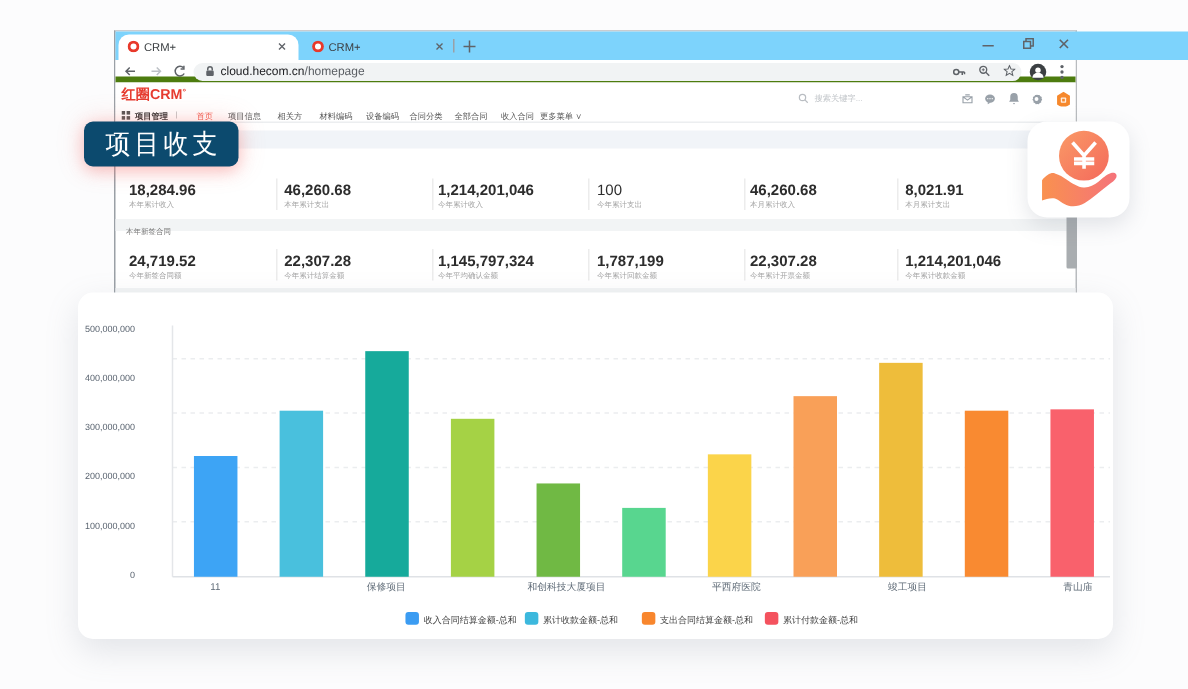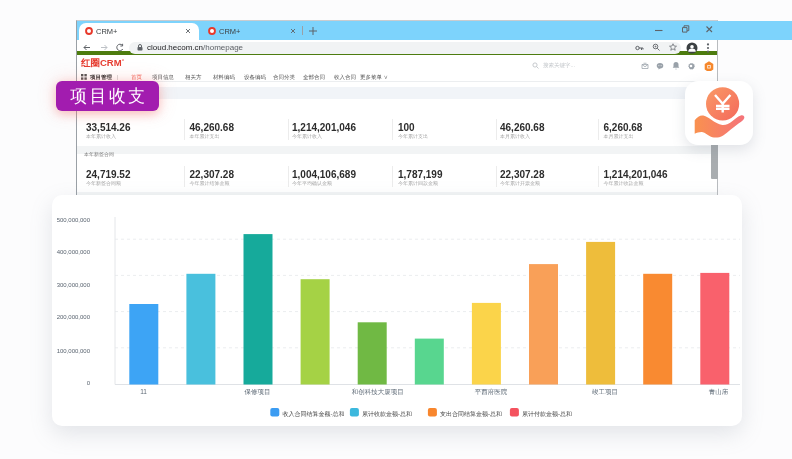--- a/index.html
+++ b/index.html
@@ -138,64 +138,64 @@
       <div class="abs" style="left:136px;top:2.5px;font-size:5.5px;color:#555;">材料编码</div>
       <div class="abs" style="left:167px;top:2.5px;font-size:5.5px;color:#555;">设备编码</div>
       <div class="abs" style="left:196px;top:2.5px;font-size:5.5px;color:#555;">合同分类</div>
       <div class="abs" style="left:226px;top:2.5px;font-size:5.5px;color:#555;">全部合同</div>
       <div class="abs" style="left:257px;top:2.5px;font-size:5.5px;color:#555;">收入合同</div>
       <div class="abs" style="left:283px;top:2.5px;font-size:5.5px;color:#555;">更多菜单 ∨</div>
     </div>
 
     <div class="abs" style="left:0;top:66px;width:634px;height:12px;background:#f1f4f8;"></div>
 
-    <div class="abs" style="left:9px;top:101px;font-size:10px;font-weight:bold;color:#2d2d2d;">33,514.26</div>
+    <div class="abs" style="left:9px;top:101px;font-size:10px;font-weight:bold;color:#2d2d2d;">18,284.96</div>
     <div class="abs" style="left:112.5px;top:101px;font-size:10px;font-weight:bold;color:#2d2d2d;">46,260.68</div>
     <div class="abs" style="left:215px;top:101px;font-size:10px;font-weight:bold;color:#2d2d2d;">1,214,201,046</div>
-    <div class="abs" style="left:321px;top:101px;font-size:10px;font-weight:bold;color:#2d2d2d;">100</div>
+    <div class="abs" style="left:321px;top:101px;font-size:10px;font-weight:normal;color:#2d2d2d;">100</div>
     <div class="abs" style="left:423px;top:101px;font-size:10px;font-weight:bold;color:#2d2d2d;">46,260.68</div>
-    <div class="abs" style="left:526.5px;top:101px;font-size:10px;font-weight:bold;color:#2d2d2d;">6,260.68</div>
+    <div class="abs" style="left:526.5px;top:101px;font-size:10px;font-weight:bold;color:#2d2d2d;">8,021.91</div>
     <div class="abs" style="left:9px;top:111.5px;font-size:5px;color:#a3a3a3;">本年累计收入</div>
     <div class="abs" style="left:112.5px;top:111.5px;font-size:5px;color:#a3a3a3;">本年累计支出</div>
     <div class="abs" style="left:215px;top:111.5px;font-size:5px;color:#a3a3a3;">今年累计收入</div>
     <div class="abs" style="left:321px;top:111.5px;font-size:5px;color:#a3a3a3;">今年累计支出</div>
     <div class="abs" style="left:423px;top:111.5px;font-size:5px;color:#a3a3a3;">本月累计收入</div>
     <div class="abs" style="left:526.5px;top:111.5px;font-size:5px;color:#a3a3a3;">本月累计支出</div>
     <div class="abs" style="left:107px;top:98px;width:1px;height:21px;background:#ececec;"></div>
     <div class="abs" style="left:210.5px;top:98px;width:1px;height:21px;background:#ececec;"></div>
     <div class="abs" style="left:315.3px;top:98px;width:1px;height:21px;background:#ececec;"></div>
     <div class="abs" style="left:418.5px;top:98px;width:1px;height:21px;background:#ececec;"></div>
     <div class="abs" style="left:521px;top:98px;width:1px;height:21px;background:#ececec;"></div>
 
     <div class="abs" style="left:0;top:125px;width:640px;height:7.5px;background:#f2f4f5;"></div>
     <div class="abs" style="left:7px;top:130px;font-size:5px;color:#777;">本年新签合同</div>
 
     <div class="abs" style="left:9px;top:148px;font-size:10px;font-weight:bold;color:#2d2d2d;">24,719.52</div>
     <div class="abs" style="left:112.5px;top:148px;font-size:10px;font-weight:bold;color:#2d2d2d;">22,307.28</div>
-    <div class="abs" style="left:215px;top:148px;font-size:10px;font-weight:bold;color:#2d2d2d;">1,004,106,689</div>
+    <div class="abs" style="left:215px;top:148px;font-size:10px;font-weight:bold;color:#2d2d2d;">1,145,797,324</div>
     <div class="abs" style="left:321px;top:148px;font-size:10px;font-weight:bold;color:#2d2d2d;">1,787,199</div>
     <div class="abs" style="left:423px;top:148px;font-size:10px;font-weight:bold;color:#2d2d2d;">22,307.28</div>
     <div class="abs" style="left:526.5px;top:148px;font-size:10px;font-weight:bold;color:#2d2d2d;">1,214,201,046</div>
     <div class="abs" style="left:9px;top:158.5px;font-size:5px;color:#a3a3a3;">今年新签合同额</div>
     <div class="abs" style="left:112.5px;top:158.5px;font-size:5px;color:#a3a3a3;">今年累计结算金额</div>
     <div class="abs" style="left:215px;top:158.5px;font-size:5px;color:#a3a3a3;">今年平均确认金额</div>
     <div class="abs" style="left:321px;top:158.5px;font-size:5px;color:#a3a3a3;">今年累计回款金额</div>
     <div class="abs" style="left:423px;top:158.5px;font-size:5px;color:#a3a3a3;">今年累计开票金额</div>
     <div class="abs" style="left:526.5px;top:158.5px;font-size:5px;color:#a3a3a3;">今年累计收款金额</div>
     <div class="abs" style="left:107px;top:145px;width:1px;height:21px;background:#ececec;"></div>
     <div class="abs" style="left:210.5px;top:145px;width:1px;height:21px;background:#ececec;"></div>
     <div class="abs" style="left:315.3px;top:145px;width:1px;height:21px;background:#ececec;"></div>
     <div class="abs" style="left:418.5px;top:145px;width:1px;height:21px;background:#ececec;"></div>
     <div class="abs" style="left:521px;top:145px;width:1px;height:21px;background:#ececec;"></div>
     <div class="abs" style="left:0;top:171px;width:640px;height:5px;background:#f2f4f5;"></div>
 
     <div class="abs" style="left:633.8px;top:66px;width:7px;height:92px;background:#a9adb0;border-radius:1px;"></div>
   </div>
 
-  <div class="abs" style="left:56px;top:81px;width:102.5px;height:30px;background:#a21caf;border-radius:6px;box-shadow:0 3px 10px rgba(240,110,110,0.35), 0 0 18px rgba(248,120,110,0.25);display:flex;align-items:center;justify-content:center;">
+  <div class="abs" style="left:56px;top:81px;width:102.5px;height:30px;background:#0c4a6e;border-radius:6px;box-shadow:0 3px 10px rgba(240,110,110,0.35), 0 0 18px rgba(248,120,110,0.25);display:flex;align-items:center;justify-content:center;">
     <span style="font-size:18px;color:#fff;letter-spacing:3px;transform:scaleX(0.92);display:inline-block;margin-left:4px;">项目收支</span>
   </div>
 
   <div class="abs" style="left:685px;top:81px;width:68px;height:64px;background:#fff;border-radius:13px;box-shadow:0 5px 14px rgba(100,110,130,0.18);"></div>
   <svg class="abs" style="left:685px;top:81px" width="68" height="64" viewBox="0 0 68 64">
     <defs>
       <linearGradient id="coing" x1="0" y1="0" x2="1" y2="1">
         <stop offset="0" stop-color="#FA9A66"></stop>
           <stop offset="1" stop-color="#F4695C"></stop>
       </linearGradient>

